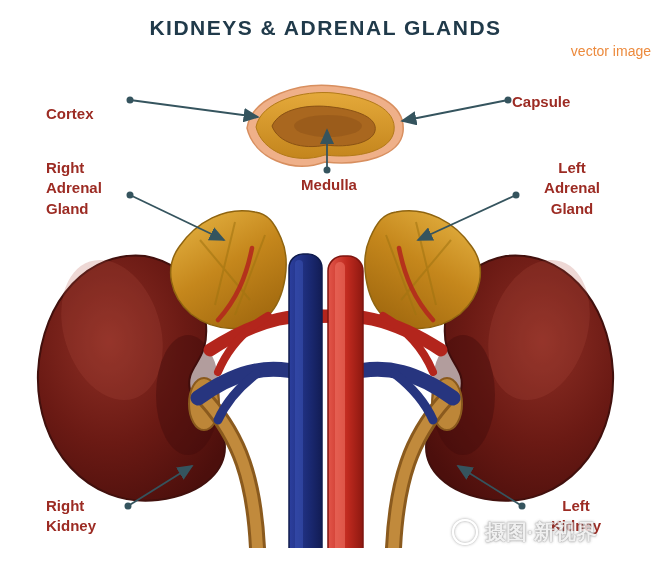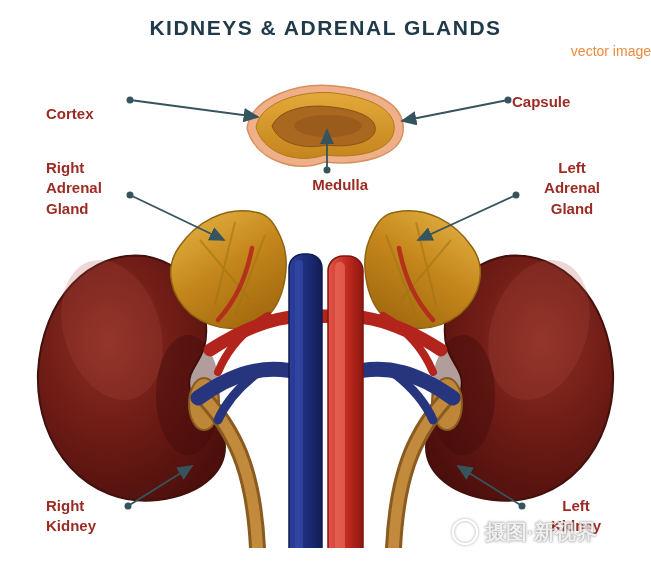--- a/index.html
+++ b/index.html
@@ -6,21 +6,21 @@
   #stage{position:relative;width:651px;height:548px;background:#ffffff;overflow:hidden;
          font-family:"Liberation Sans",sans-serif;}
   #anatomy{position:absolute;left:0;top:0;}
   .title{position:absolute;left:0;right:0;top:16px;text-align:center;
          font-size:21px;font-weight:700;letter-spacing:1.5px;color:#203a4a;}
   .subtitle{position:absolute;left:0;right:0;top:43px;text-align:right;
          font-size:14px;font-weight:400;color:#ec8a3d;}
   .lbl{position:absolute;font-size:15px;font-weight:700;color:#9c2b23;
        line-height:1.35;white-space:pre-line;}
   .lbl.right-align{text-align:center;}
-  .lbl.center{text-align:right;}
+  .lbl.center{text-align:center;}
   #lbl-cortex{left:46px;top:104px;}
   #lbl-capsule{left:512px;top:92px;}
   #lbl-medulla{left:290px;top:175px;width:78px;}
   #lbl-right-adrenal{left:46px;top:158px;}
   #lbl-left-adrenal{left:530px;top:158px;width:84px;}
   #lbl-right-kidney{left:46px;top:496px;}
   #lbl-left-kidney{left:540px;top:496px;width:72px;}
   .watermark{position:absolute;left:452px;top:518px;display:flex;align-items:center;gap:7px;
        color:rgba(255,255,255,0.88);text-shadow:0 0 3px rgba(110,110,110,0.85),0 0 1px rgba(90,90,90,0.9);
        font-size:21px;font-weight:700;opacity:0.8;}

